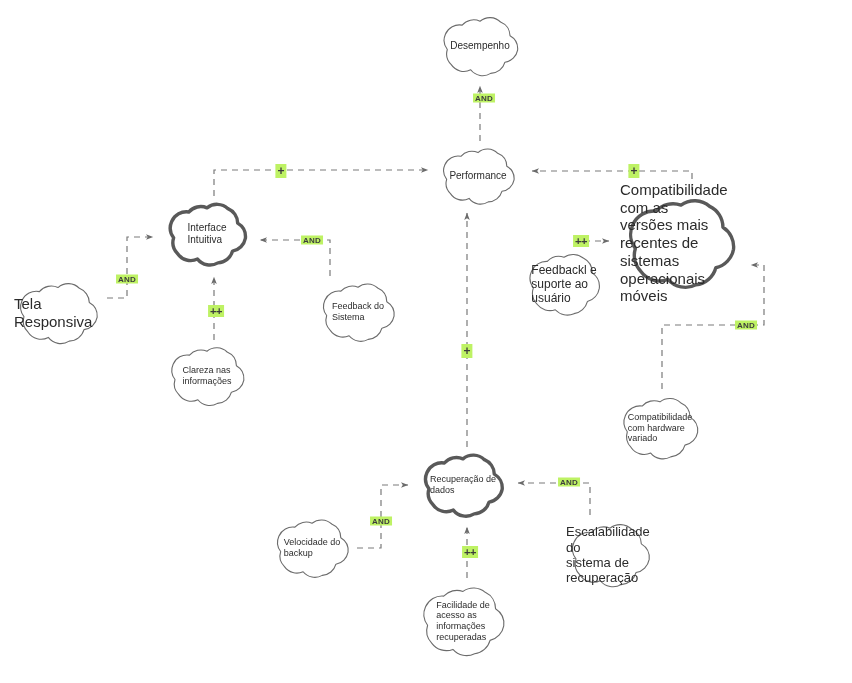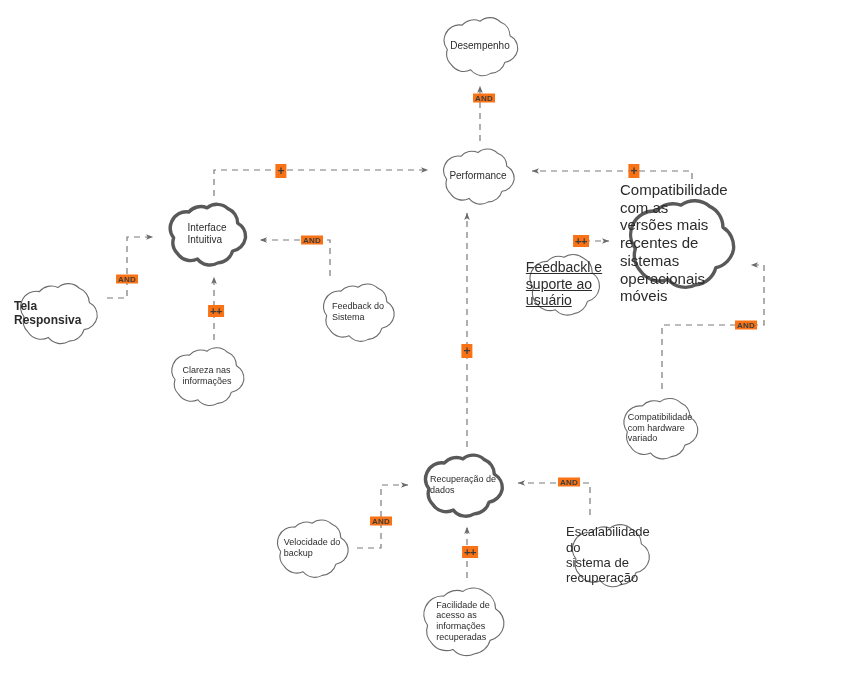--- a/index.html
+++ b/index.html
@@ -14,21 +14,21 @@
   .node{position:absolute;}
   .node svg{position:absolute;left:0;top:0;overflow:visible;}
   .node .label{
     position:absolute;left:0;top:0;width:100%;height:100%;
     display:flex;align-items:center;justify-content:center;
     text-align:left;color:#2b2b2b;line-height:1.18;
     padding:0 6px;box-sizing:border-box;
     pointer-events:none;white-space:pre-line;
   }
   .edge-label{
-    position:absolute;color:#3d3d3d;background:#f97316;
+    position:absolute;color:#3d3d3d;background:#bef264;
     padding:0 2px;transform:translate(-50%,-50%);
     white-space:nowrap;letter-spacing:.2px;
   }
   .lbl-and{font-size:8px;font-weight:700;}
   .lbl-plus{font-size:12px;font-weight:700;}
   .lbl-pp{font-size:11px;font-weight:700;letter-spacing:-.5px;}
 </style>
 </head>
 <body>
 
@@ -94,41 +94,41 @@
         </svg>
         <div class="label" style="font-size: 15px;">Compatibilidade com as
 versões mais recentes de
 sistemas operacionais
 móveis</div>
       </div>
       <div class="node" style="left: 8px; top: 276px; width: 100px; height: 74px;">
         <svg width="100" height="74" viewBox="0 0 100 74">
           <path d="M 50.00 11.54 A 15.54 15.54 0 0 1 71.41 12.35 A 15.54 15.54 0 0 1 81.29 26.43 A 15.54 15.54 0 0 1 89.20 41.17 A 15.54 15.54 0 0 1 76.00 53.67 A 15.54 15.54 0 0 1 61.16 65.12 A 15.54 15.54 0 0 1 40.31 61.42 A 15.54 15.54 0 0 1 20.07 56.19 A 15.54 15.54 0 0 1 15.95 40.62 A 15.54 15.54 0 0 1 13.98 24.83 A 15.54 15.54 0 0 1 31.40 15.59 A 15.54 15.54 0 0 1 50.00 11.54 Z" fill="#ffffff" stroke="#6b6b6b" stroke-width="1.1" stroke-linejoin="round"></path>
         </svg>
-        <div class="label" style="font-size: 12px; font-weight: bold;">Tela Responsiva</div>
+        <div class="label" style="font-size: 15px;">Tela Responsiva</div>
       </div>
       <div class="node" style="left: 312px; top: 276px; width: 92px; height: 72px;">
         <svg width="92" height="72" viewBox="0 0 92 72">
           <path d="M 46.00 11.23 A 15.12 15.12 0 0 1 65.70 12.01 A 15.12 15.12 0 0 1 74.79 25.71 A 15.12 15.12 0 0 1 82.06 40.06 A 15.12 15.12 0 0 1 69.92 52.22 A 15.12 15.12 0 0 1 56.26 63.36 A 15.12 15.12 0 0 1 37.08 59.76 A 15.12 15.12 0 0 1 18.47 54.67 A 15.12 15.12 0 0 1 14.67 39.52 A 15.12 15.12 0 0 1 12.86 24.16 A 15.12 15.12 0 0 1 28.89 15.16 A 15.12 15.12 0 0 1 46.00 11.23 Z" fill="#ffffff" stroke="#6b6b6b" stroke-width="1.1" stroke-linejoin="round"></path>
         </svg>
         <div class="label" style="font-size: 9px;">Feedback do
 Sistema</div>
       </div>
       <div class="node" style="left: 160px; top: 340px; width: 94px; height: 72px;">
         <svg width="94" height="72" viewBox="0 0 94 72">
           <path d="M 47.00 11.23 A 15.12 15.12 0 0 1 67.12 12.01 A 15.12 15.12 0 0 1 76.41 25.71 A 15.12 15.12 0 0 1 83.85 40.06 A 15.12 15.12 0 0 1 71.44 52.22 A 15.12 15.12 0 0 1 57.49 63.36 A 15.12 15.12 0 0 1 37.89 59.76 A 15.12 15.12 0 0 1 18.87 54.67 A 15.12 15.12 0 0 1 14.99 39.52 A 15.12 15.12 0 0 1 13.14 24.16 A 15.12 15.12 0 0 1 29.52 15.16 A 15.12 15.12 0 0 1 47.00 11.23 Z" fill="#ffffff" stroke="#6b6b6b" stroke-width="1.1" stroke-linejoin="round"></path>
         </svg>
         <div class="label" style="font-size: 9px;">Clareza nas
 informações</div>
       </div>
       <div class="node" style="left: 519px; top: 245px; width: 90px; height: 78px;">
         <svg width="90" height="78" viewBox="0 0 90 78">
           <path d="M 45.00 12.17 A 16.38 16.38 0 0 1 64.27 13.02 A 16.38 16.38 0 0 1 73.16 27.85 A 16.38 16.38 0 0 1 80.28 43.40 A 16.38 16.38 0 0 1 68.40 56.57 A 16.38 16.38 0 0 1 55.04 68.64 A 16.38 16.38 0 0 1 36.28 64.75 A 16.38 16.38 0 0 1 18.07 59.23 A 16.38 16.38 0 0 1 14.36 42.82 A 16.38 16.38 0 0 1 12.58 26.17 A 16.38 16.38 0 0 1 28.26 16.43 A 16.38 16.38 0 0 1 45.00 12.17 Z" fill="#ffffff" stroke="#6b6b6b" stroke-width="1.1" stroke-linejoin="round"></path>
         </svg>
-        <div class="label" style="font-size: 14px; text-decoration: underline;">Feedbackl e
+        <div class="label" style="font-size: 12px;">Feedbackl e
 suporte ao
 usuário</div>
       </div>
       <div class="node" style="left: 612px; top: 390px; width: 96px; height: 76px;">
         <svg width="96" height="76" viewBox="0 0 96 76">
           <path d="M 48.00 11.86 A 15.96 15.96 0 0 1 68.55 12.68 A 15.96 15.96 0 0 1 78.04 27.14 A 15.96 15.96 0 0 1 85.63 42.28 A 15.96 15.96 0 0 1 72.96 55.12 A 15.96 15.96 0 0 1 58.71 66.88 A 15.96 15.96 0 0 1 38.70 63.08 A 15.96 15.96 0 0 1 19.27 57.71 A 15.96 15.96 0 0 1 15.31 41.72 A 15.96 15.96 0 0 1 13.42 25.50 A 15.96 15.96 0 0 1 30.15 16.01 A 15.96 15.96 0 0 1 48.00 11.86 Z" fill="#ffffff" stroke="#6b6b6b" stroke-width="1.1" stroke-linejoin="round"></path>
         </svg>
         <div class="label" style="font-size: 9px;">Compatibilidade
 com hardware
 variado</div>

